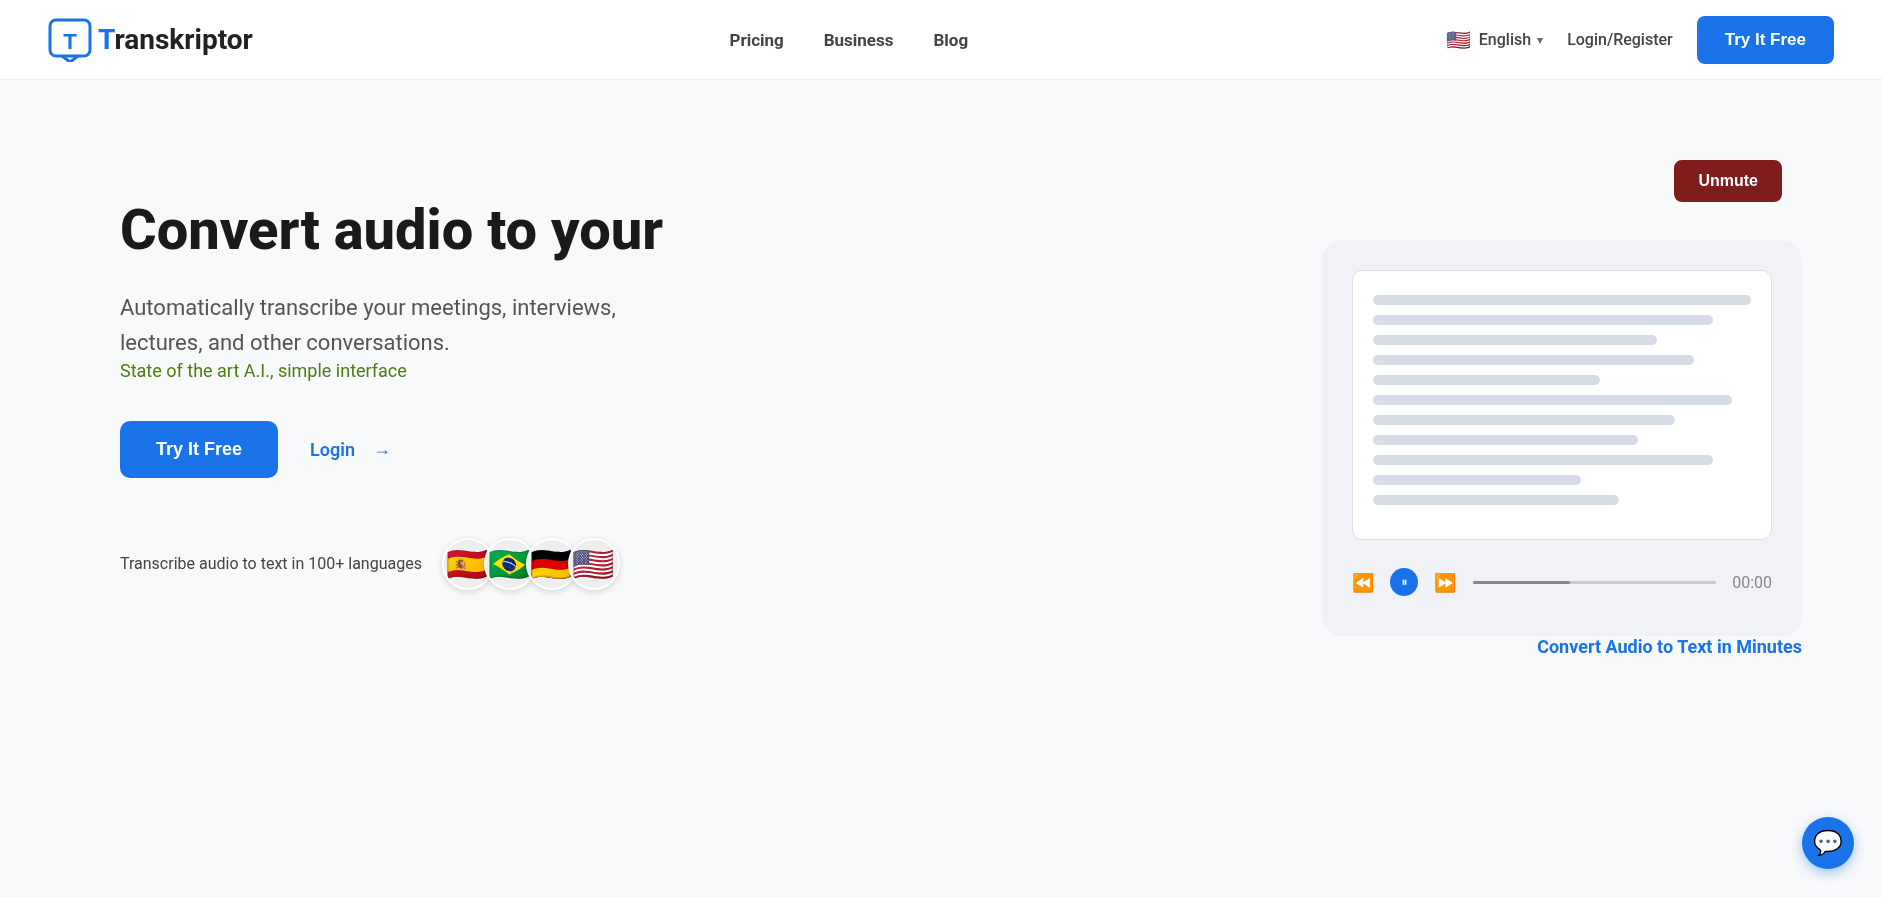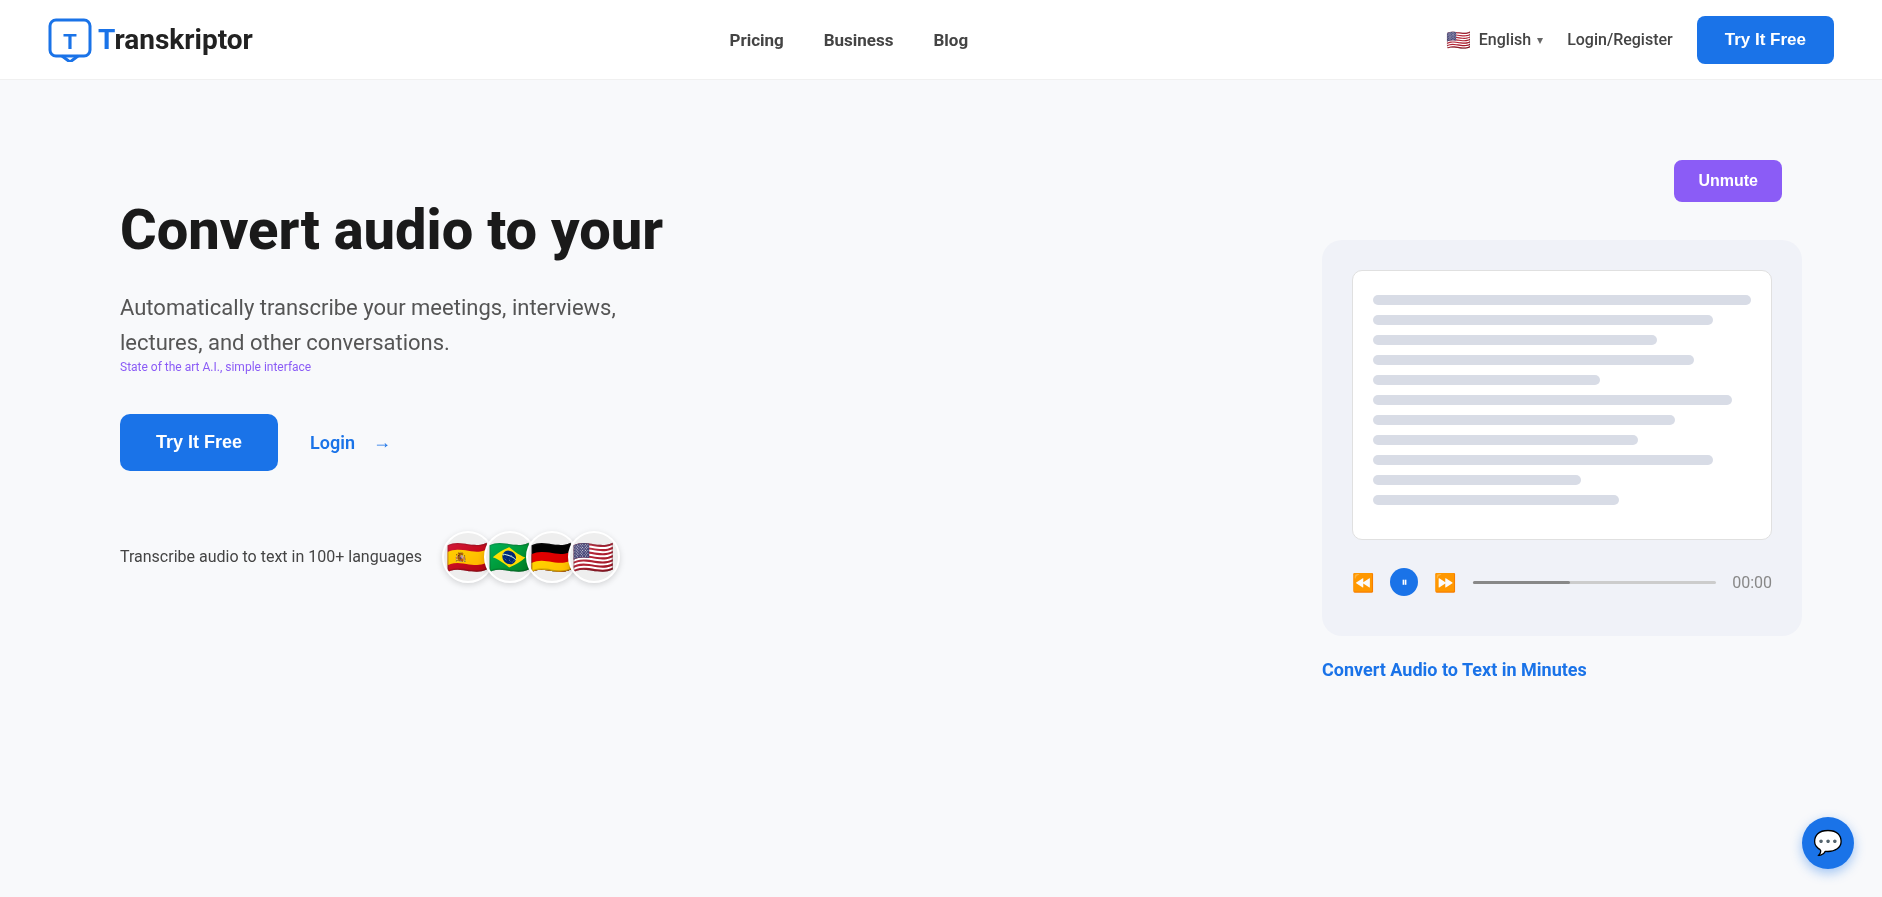--- a/index.html
+++ b/index.html
@@ -118,22 +118,22 @@
       line-height: 1.1;
       margin-bottom: 28px;
     }
     .hero-desc {
       font-size: 22px;
       color: #555;
       line-height: 1.6;
       max-width: 520px;
     }
     .hero-desc2 {
-      font-size: 12px;
-      color: #8b5cf6;
+      font-size: 18px;
+      color: #4d7c0f;
       margin-bottom: 40px;
     }
     .hero-cta {
       display: flex;
       align-items: center;
       gap: 32px;
       margin-bottom: 60px;
     }
     .try-it-free-btn {
       background: #1a73e8;
@@ -187,21 +187,21 @@
     .hero-right {
       flex: 0 0 auto;
       width: 480px;
       position: relative;
       padding-top: 20px;
     }
     .unmute-btn {
       position: absolute;
       top: 0;
       right: 20px;
-      background: #8b5cf6;
+      background: #7f1d1d;
       color: #fff;
       border: none;
       border-radius: 8px;
       padding: 12px 24px;
       font-size: 16px;
       font-weight: 600;
       cursor: pointer;
       z-index: 10;
     }
     .video-card {
@@ -271,22 +271,22 @@
       border-radius: 50%;
       display: flex;
       align-items: center;
       justify-content: center;
       color: #fff;
       font-size: 12px;
       cursor: pointer;
     }
 
     .convert-caption {
-      text-align: left;
-      margin-top: 23px;
+      text-align: right;
+      margin-top: 0;
       color: #1a73e8;
       font-size: 18px;
       font-weight: 700;
     }
 
     
     .chat-bubble {
       position: fixed;
       bottom: 28px;
       right: 28px;

